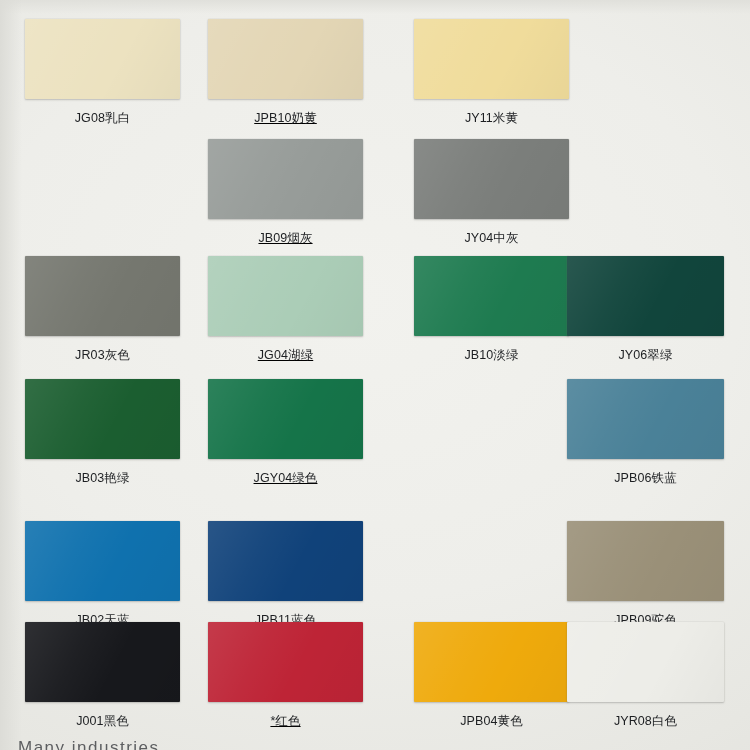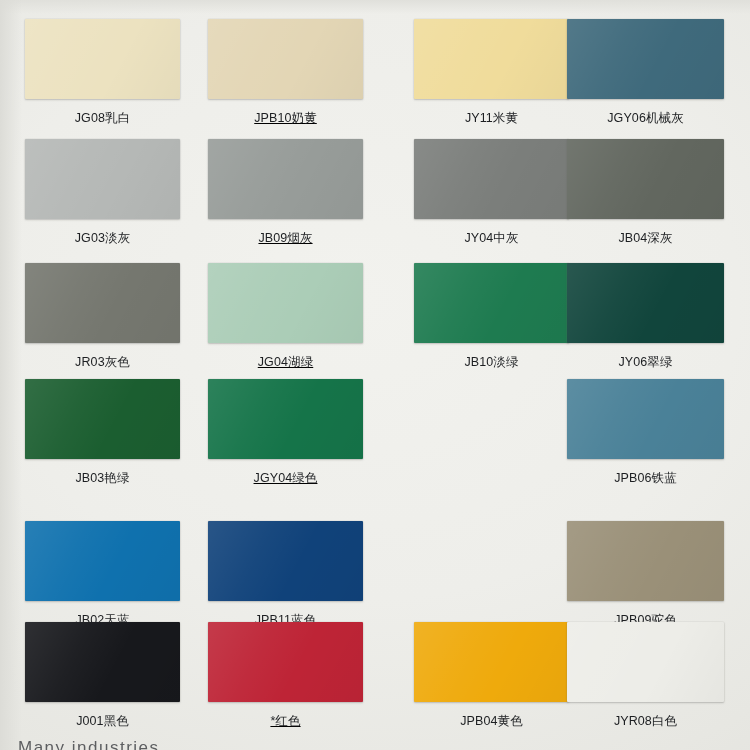--- a/index.html
+++ b/index.html
@@ -94,21 +94,21 @@
 
   
   .col-0 { left: 25px; }
   .col-1 { left: 208px; text-decoration: underline; }
   .col-2 { left: 390px; padding-left: 24px; }
   .col-3 { left: 567px; }
 
   
   .row-0 { top: 12px; }
   .row-1 { top: 132px; }
-  .row-2 { top: 256px; }
+  .row-2 { top: 249px; }
   .row-3 { top: 372px; }
   .row-4 { top: 514px; }
   .row-5 { top: 615px; }
 
   
   .col-3 .swatch-chip { width: 157px; }
   .col-3 .swatch-label { width: 157px; }
 
   
   #bottom-cutoff-text {
@@ -139,40 +139,28 @@
         <div class="swatch-label">JG08乳白</div>
       </div>
       <div class="swatch-cell col-1 row-0">
         <div class="swatch-chip" style="background: rgb(227, 214, 181);"></div>
         <div class="swatch-label">JPB10奶黄</div>
       </div>
       <div class="swatch-cell col-2 row-0">
         <div class="swatch-chip" style="background: rgb(240, 220, 155);"></div>
         <div class="swatch-label">JY11米黄</div>
       </div>
-      <div class="swatch-cell col-3 row-0">
-        <div class="swatch-chip" style="background: rgb(63, 106, 124);"></div>
-        <div class="swatch-label">JGY06机械灰</div>
-      </div>
-      <div class="swatch-cell col-0 row-1">
-        <div class="swatch-chip" style="background: rgb(181, 184, 182);"></div>
-        <div class="swatch-label">JG03淡灰</div>
-      </div>
       <div class="swatch-cell col-1 row-1">
         <div class="swatch-chip" style="background: rgb(151, 156, 153);"></div>
         <div class="swatch-label">JB09烟灰</div>
       </div>
       <div class="swatch-cell col-2 row-1">
         <div class="swatch-chip" style="background: rgb(123, 126, 123);"></div>
         <div class="swatch-label">JY04中灰</div>
       </div>
-      <div class="swatch-cell col-3 row-1">
-        <div class="swatch-chip" style="background: rgb(98, 103, 95);"></div>
-        <div class="swatch-label">JB04深灰</div>
-      </div>
       <div class="swatch-cell col-0 row-2">
         <div class="swatch-chip" style="background: rgb(117, 119, 111);"></div>
         <div class="swatch-label">JR03灰色</div>
       </div>
       <div class="swatch-cell col-1 row-2">
         <div class="swatch-chip" style="background: rgb(171, 205, 183);"></div>
         <div class="swatch-label">JG04湖绿</div>
       </div>
       <div class="swatch-cell col-2 row-2">
         <div class="swatch-chip" style="background: rgb(30, 123, 80);"></div>

